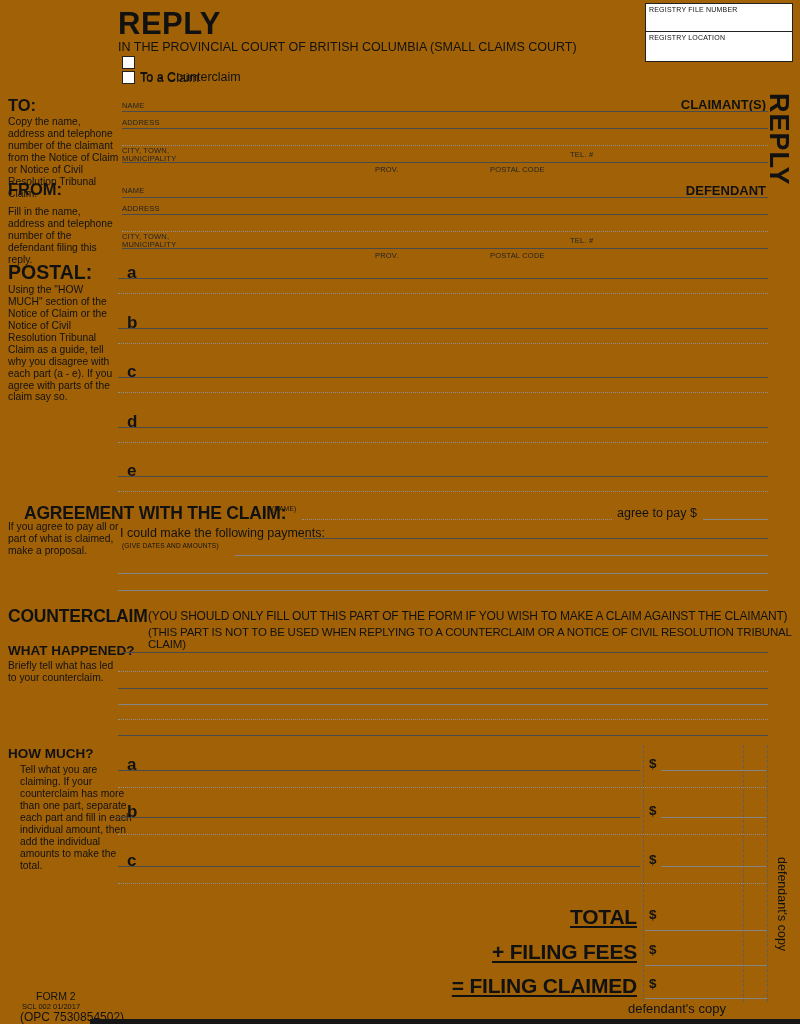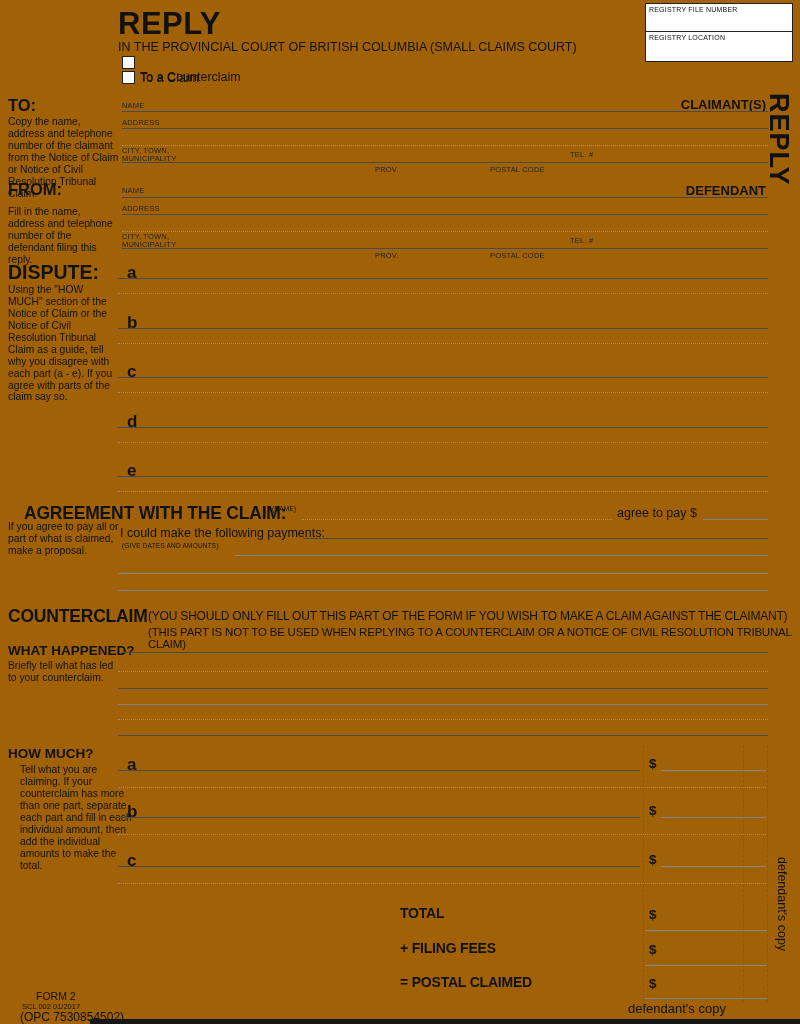--- a/index.html
+++ b/index.html
@@ -18,21 +18,21 @@
   .cb-lbl{font-size:12.5px;}
   .sec16{font-size:16.5px;font-weight:bold;}
   .sec19{font-size:19.5px;font-weight:bold;}
   .sec17{font-size:17.5px;font-weight:bold;letter-spacing:-.2px;}
   .sec13{font-size:13.5px;font-weight:bold;}
   .instr{font-size:10.3px;line-height:1.16;}
   .flbl{font-size:7.5px;letter-spacing:.2px;color:#222;}
   .party{font-size:13px;font-weight:bold;}
   .letter{font-size:17px;font-weight:bold;}
   .dollar{font-size:13.5px;font-weight:bold;}
-  .tot{font-size:14px;font-weight:bold;text-align:left;letter-spacing:-.2px;}
+  .tot{font-size:21px;font-weight:bold;text-align:right;letter-spacing:-.2px;text-decoration:underline;}
   .note{font-size:12px;letter-spacing:-.2px;}
   .note2{font-size:11.5px;letter-spacing:-.2px;}
   .tiny{font-size:6.5px;letter-spacing:.2px;}
   .vert{writing-mode:vertical-rl;}
   .regbox{position:absolute;border:1px solid #222;background:#fff;}
   .regbox .lbl{font-size:7px;padding:2px 0 0 3px;letter-spacing:.2px;}
 </style>
 </head>
 <body>
 
@@ -79,21 +79,21 @@
   <div class="abs flbl" style="left:122px;top:204px;">ADDRESS</div>
   <div class="ln" style="left:122px;top:214px;width:646px;"></div>
   <div class="ln-dot" style="left:122px;top:231px;width:646px;"></div>
   <div class="abs flbl" style="left:122px;top:232px;">CITY, TOWN,</div>
   <div class="abs flbl" style="left:122px;top:240px;">MUNICIPALITY</div>
   <div class="abs flbl" style="left:570px;top:236px;">TEL. #</div>
   <div class="ln" style="left:122px;top:248px;width:646px;"></div>
   <div class="abs flbl" style="left:375px;top:251px;">PROV.</div>
   <div class="abs flbl" style="left:490px;top:251px;">POSTAL CODE</div>
 
-  <div class="abs sec19" style="left:8px;top:261px;">DISPUTE:</div>
+  <div class="abs sec19" style="left:8px;top:261px;">POSTAL:</div>
   <div class="abs instr" style="left:8px;top:284px;width:112px;">Using the "HOW MUCH" section of the Notice of Claim or the Notice of Civil Resolution Tribunal Claim as a guide, tell why you disagree with each part (a - e).  If you agree with parts of the claim say so.</div>
 
   <div class="abs letter" style="left:127px;top:263px;">a</div>
   <div class="ln" style="left:118px;top:278px;width:650px;"></div>
   <div class="ln-dot" style="left:118px;top:293px;width:650px;"></div>
 
   <div class="abs letter" style="left:127px;top:313px;">b</div>
   <div class="ln" style="left:118px;top:328px;width:650px;"></div>
   <div class="ln-dot" style="left:118px;top:343px;width:650px;"></div>
 
@@ -162,21 +162,21 @@
   <div class="ln-dot" style="left:118px;top:883px;width:648px;"></div>
 
   <div class="abs tot" style="left:400px;top:905px;width:237px;">TOTAL</div>
   <div class="abs dollar" style="left:649px;top:907px;">$</div>
   <div class="ln-gry" style="left:645px;top:930px;width:122px;"></div>
 
   <div class="abs tot" style="left:400px;top:940px;width:237px;">+ FILING FEES</div>
   <div class="abs dollar" style="left:649px;top:942px;">$</div>
   <div class="ln-gry" style="left:645px;top:965px;width:122px;"></div>
 
-  <div class="abs tot" style="left:400px;top:974px;width:237px;">= POSTAL CLAIMED</div>
+  <div class="abs tot" style="left:400px;top:974px;width:237px;">= FILING CLAIMED</div>
   <div class="abs dollar" style="left:649px;top:976px;">$</div>
   <div class="ln-gry" style="left:645px;top:998px;width:122px;"></div>
 
   <div class="abs vert" style="left:775px;top:857px;font-size:12.5px;">defendant's copy</div>
   <div class="abs" style="left:628px;top:1001px;font-size:13px;">defendant's copy</div>
 
   <div class="abs" style="left:36px;top:990px;font-size:10.5px;">FORM 2</div>
   <div class="abs" style="left:22px;top:1002px;font-size:7.5px;">SCL 002   01/2017</div>
   <div class="abs" style="left:20px;top:1010px;font-size:12px;">(OPC 7530854502)</div>
 

